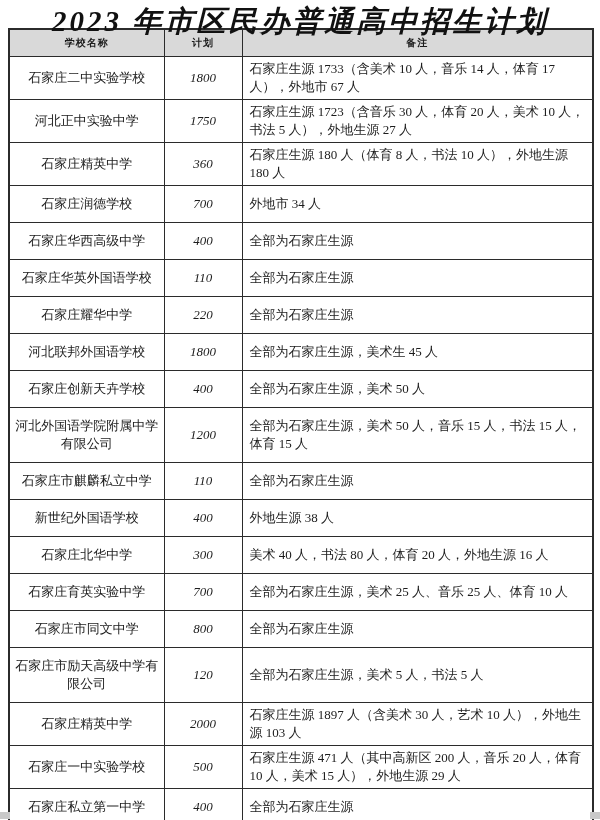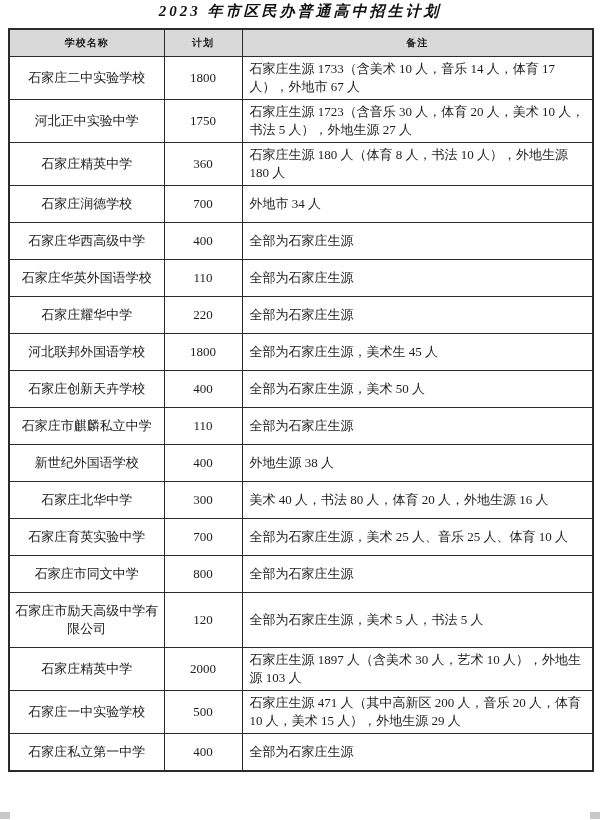--- a/index.html
+++ b/index.html
@@ -6,21 +6,21 @@
   html, body {
     width: 600px; height: 820px;
     background: #ffffff;
     overflow: hidden;
     font-family: "Liberation Serif", "DejaVu Serif", serif;
     color: #1c1c1c;
   }
   .page { position: relative; width: 600px; height: 820px; }
   .doc-title {
     text-align: center;
-    font-size: 15px;
+    font-size: 29px;
     font-weight: bold;
     font-style: italic;
     letter-spacing: 3px;
     padding-top: 2px;
     height: 28px;
     color: #111111;
     white-space: nowrap;
   }
   table.enroll {
     margin-left: 8px;
@@ -42,21 +42,21 @@
     letter-spacing: 1px;
   }
   table.enroll td {
     border: 1px solid #2b2b2b;
     height: 35px;
     font-size: 13px;
     line-height: 18px;
     vertical-align: middle;
   }
   td.school { text-align: center; padding: 9px 5px; }
-  td.plan   { text-align: center; padding: 3px 2px; }
+  td.plan   { text-align: center; padding: 3px 2px; font-style: italic; }
   td.remark { text-align: left;   padding: 3px 7px; }
   .corner-artifact {
     position: absolute;
     width: 10px; height: 7px;
     background: #c9c9c9;
     bottom: 1px;
   }
   .corner-artifact.left  { left: 0; }
   .corner-artifact.right { right: 0; }
 </style>
@@ -128,20 +128,25 @@
     <td class="plan">1800</td>
     <td class="remark">全部为石家庄生源，美术生 45 人</td>
   </tr>
 
   <tr>
     <td class="school">石家庄创新天卉学校</td>
     <td class="plan">400</td>
     <td class="remark">全部为石家庄生源，美术 50 人</td>
   </tr>
 
+  <tr>
+    <td class="school">河北外国语学院附属中学有限公司</td>
+    <td class="plan">1200</td>
+    <td class="remark">全部为石家庄生源，美术 50 人，音乐 15 人，书法 15 人，体育 15 人</td>
+  </tr>
 
   <tr>
     <td class="school">石家庄市麒麟私立中学</td>
     <td class="plan">110</td>
     <td class="remark">全部为石家庄生源</td>
   </tr>
 
   <tr>
     <td class="school">新世纪外国语学校</td>
     <td class="plan">400</td>

